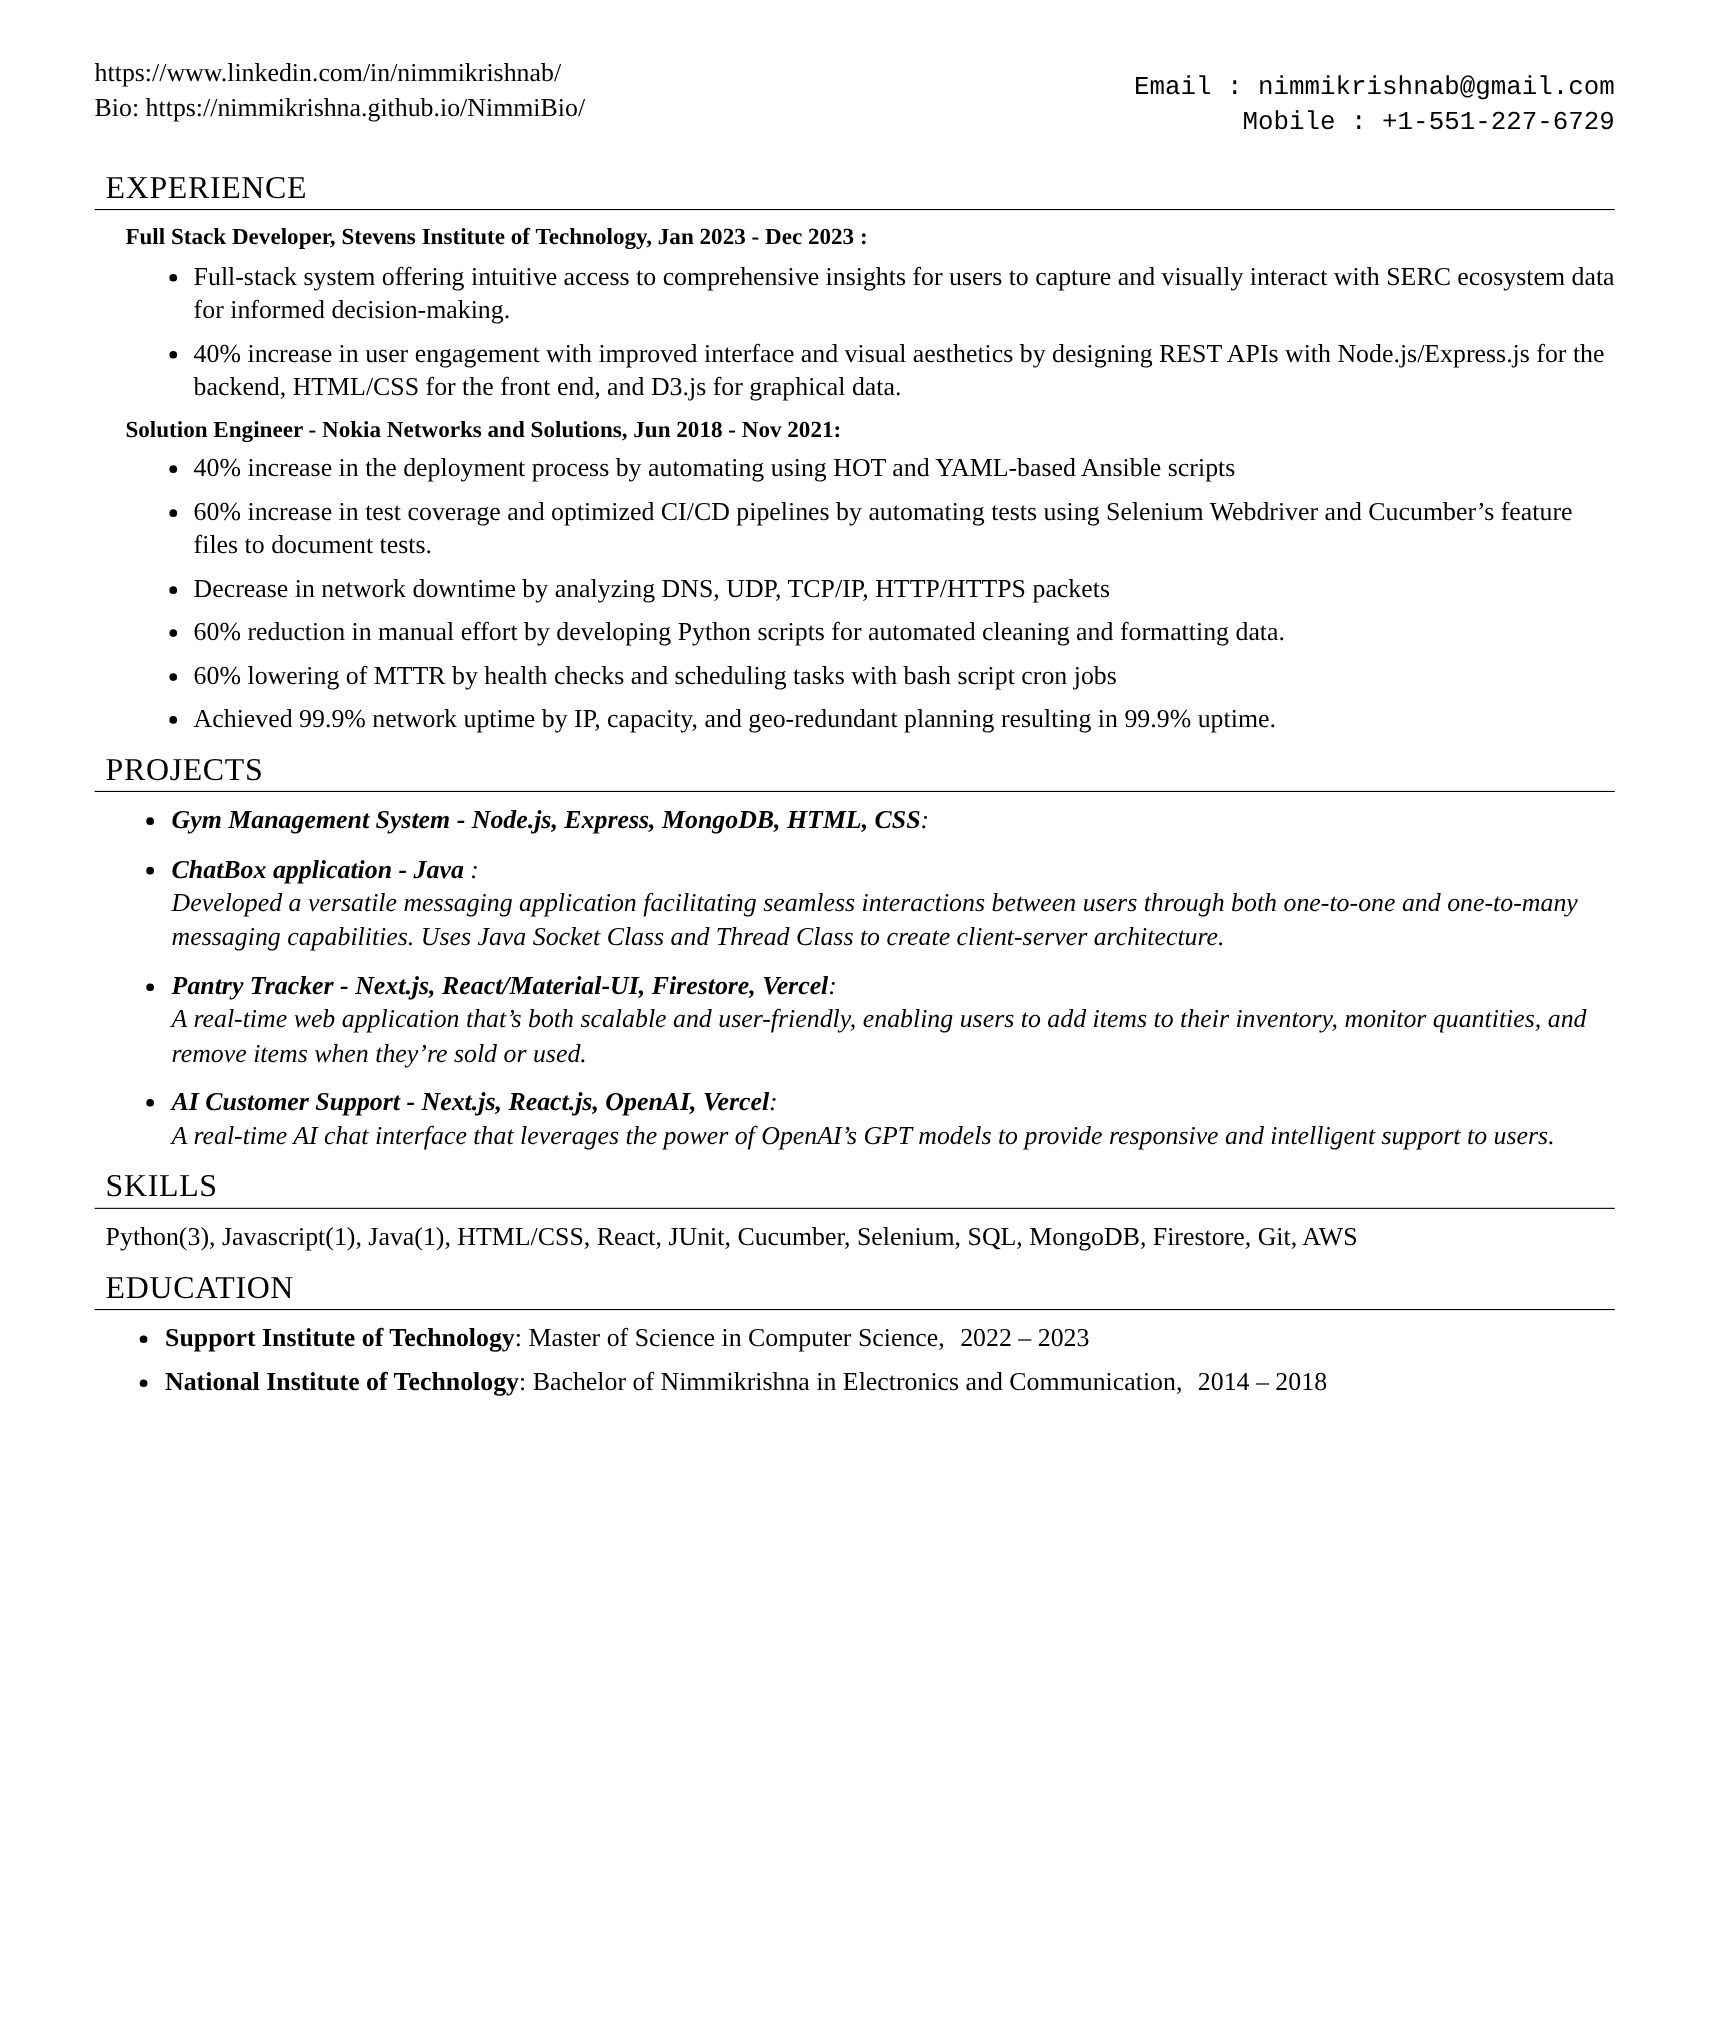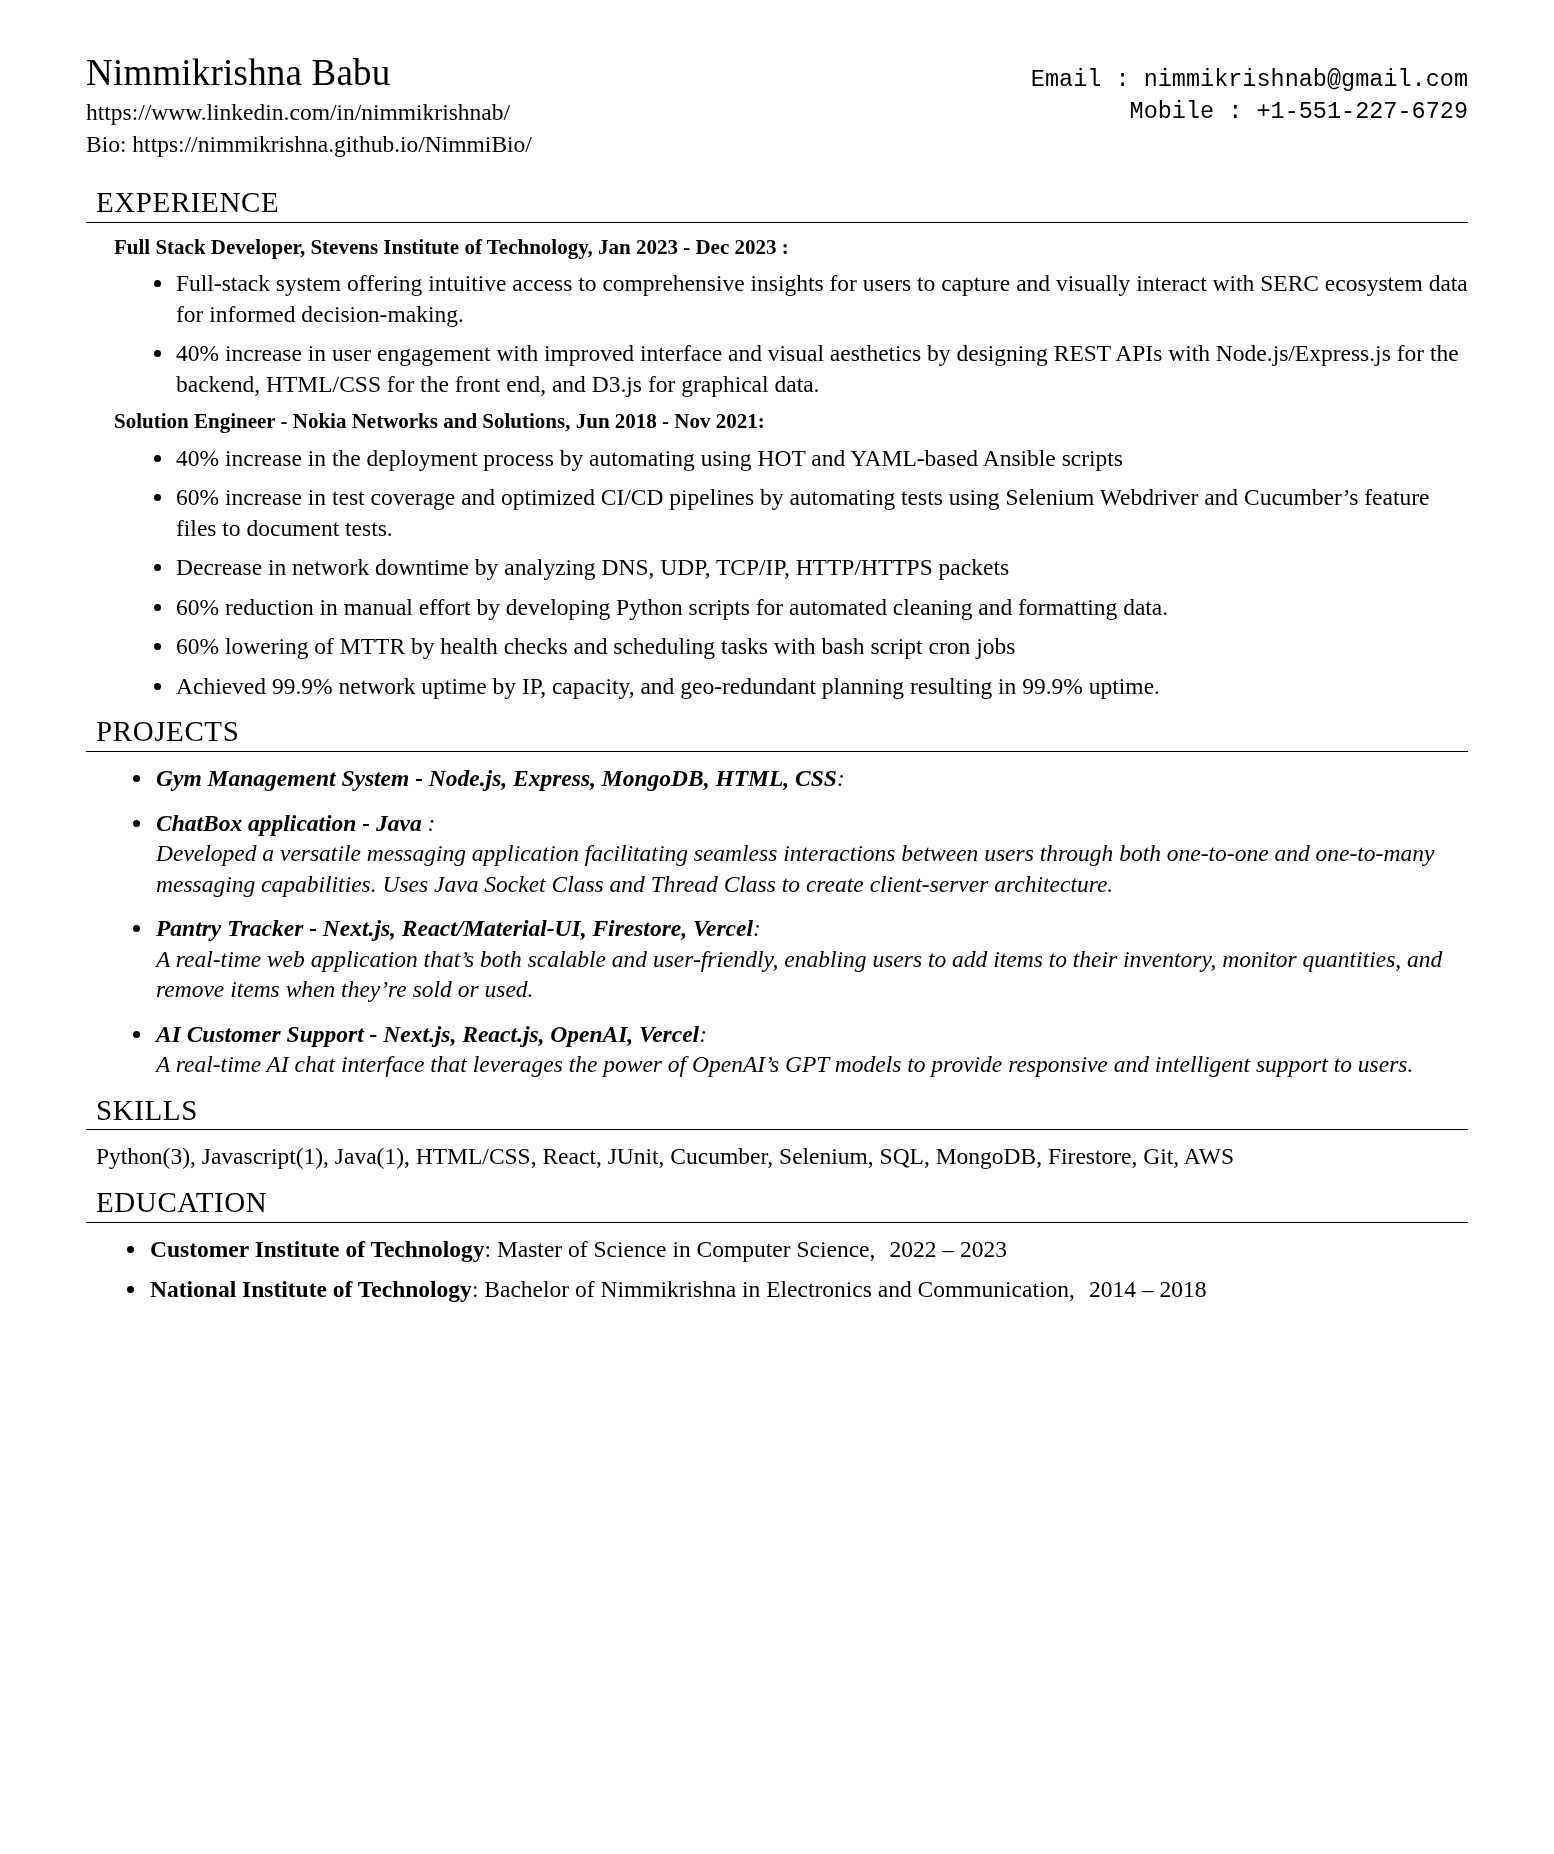--- a/index.html
+++ b/index.html
@@ -167,21 +167,20 @@
   .edu-dates { white-space: nowrap; }
   .edu-gap { display: inline-block; width: 14px; }
 </style>
 </head>
 <body>
 
 <div class="page">
 
   <div class="header">
     <div class="header-left">
-      <h1 class="name">Nimmikrishna Babu</h1>
       <div class="header-line">https://www.linkedin.com/in/nimmikrishnab/</div>
       <div class="header-line">Bio: https://nimmikrishna.github.io/NimmiBio/</div>
     </div>
     <div class="header-right">
       <div class="contact-line">Email : nimmikrishnab@gmail.com</div>
       <div class="contact-line">Mobile : +1-551-227-6729</div>
     </div>
   </div>
 
   <div class="section">
@@ -235,21 +234,21 @@
     <h2 class="section-title">SKILLS</h2>
     <hr class="section-rule">
     <div class="skills-line">Python(3), Javascript(1), Java(1), HTML/CSS, React, JUnit, Cucumber, Selenium, SQL, MongoDB, Firestore, Git, AWS</div>
   </div>
 
   <div class="section">
     <h2 class="section-title">EDUCATION</h2>
     <hr class="section-rule">
     <ul class="education">
       <li>
-        <span class="edu-school">Customer Institute of Technology</span><span>: </span><span>Master of Science in Computer Science,</span><span class="edu-gap"></span><span class="edu-dates">2022 – 2023</span>
+        <span class="edu-school">Support Institute of Technology</span><span>: </span><span>Master of Science in Computer Science,</span><span class="edu-gap"></span><span class="edu-dates">2022 – 2023</span>
       </li>
       <li>
         <span class="edu-school">National Institute of Technology</span><span>: </span><span>Bachelor of Nimmikrishna in Electronics and Communication,</span><span class="edu-gap"></span><span class="edu-dates">2014 – 2018</span>
       </li>
     </ul>
   </div>
 
 </div>
 
 </body></html>

